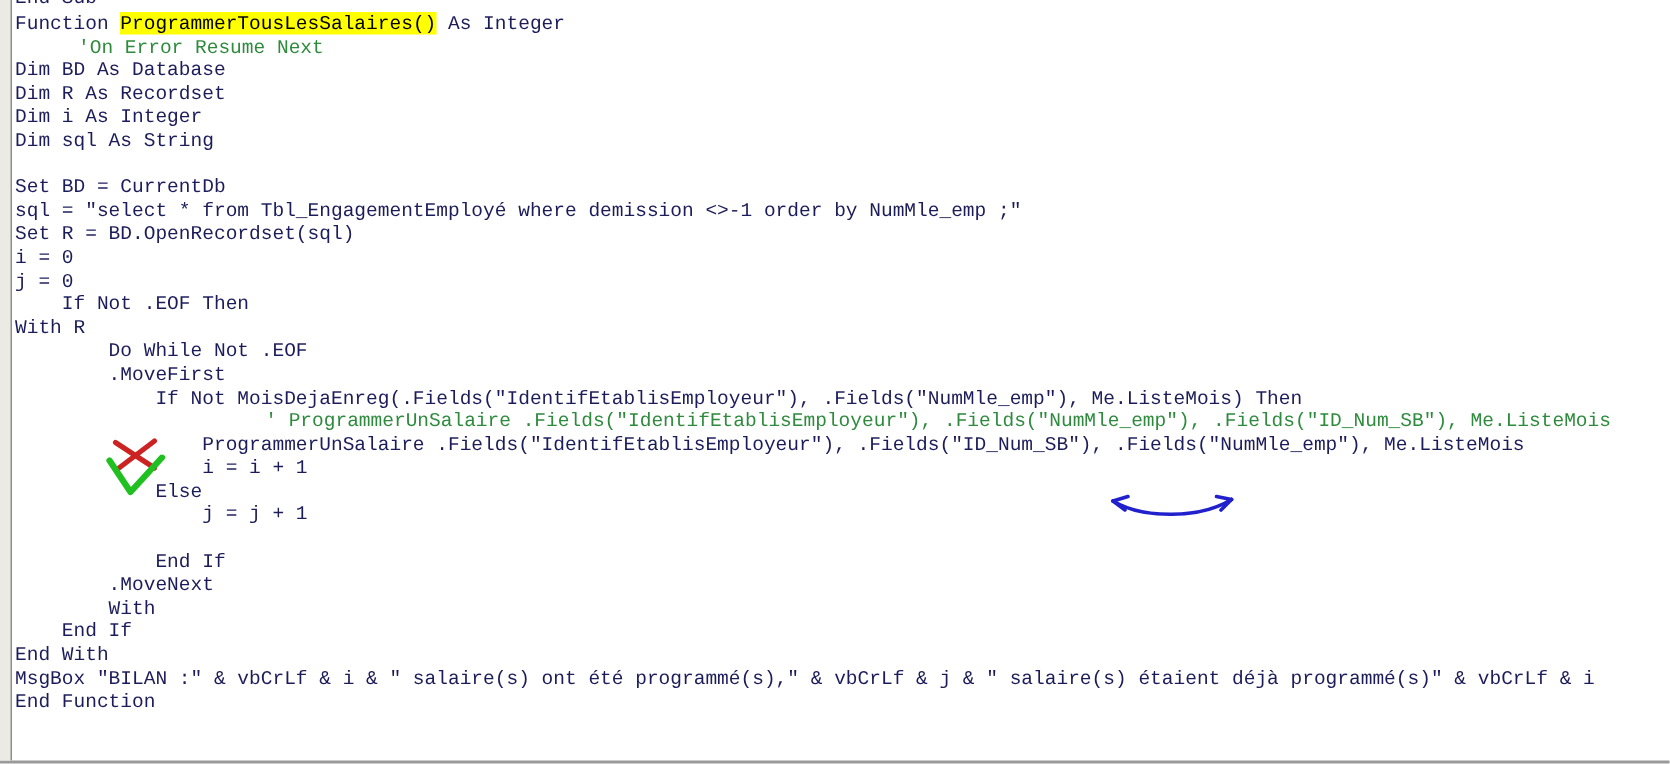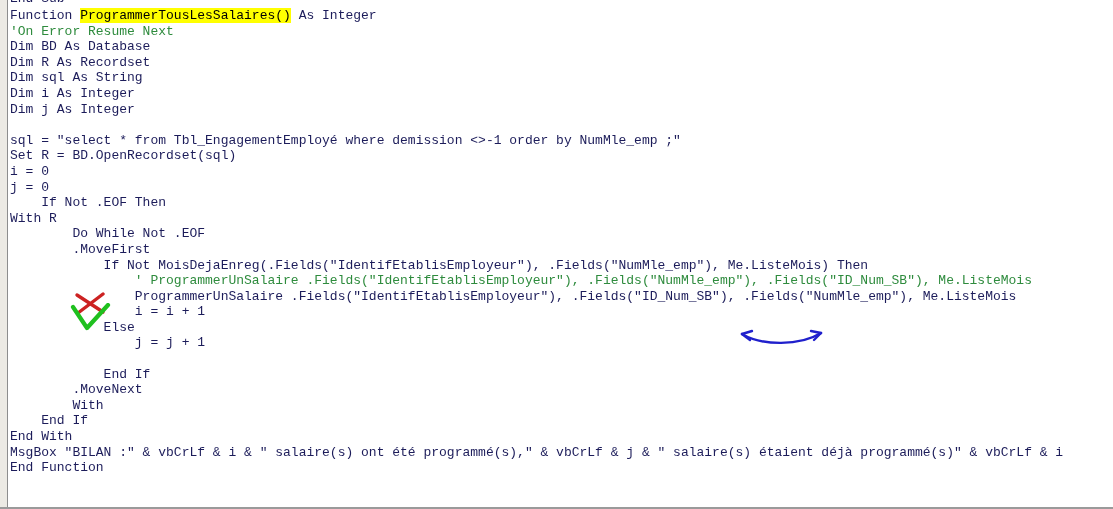--- a/index.html
+++ b/index.html
@@ -47,21 +47,21 @@
 
   .line {
     height: 15.6px;
     line-height: 15.6px;
     font-size: 13px;
     white-space: pre;
     color: #1c1c5a;
     letter-spacing: 0px;
   }
   .tok-plain   { color: #1c1c5a; }
-  .tok-comment { color: #2e8b3d; }
+  .tok-comment { color: #2e8b3d; margin-left: 42px; }
   .tok-hl {
     background: #ffff00;
     color: #000000;
   }
 
   
   .line.clipped {
     height: 8px;
     line-height: 8px;
     overflow: hidden;
@@ -84,24 +84,24 @@
 <div id="editor">
 
   <div class="gutter"></div>
 
   <div class="code-area" id="code-area">
       <div class="line clipped"><span class="tok-plain">End Sub</span></div>
       <div class="line"><span class="tok-plain">Function </span><span class="tok-hl">ProgrammerTousLesSalaires()</span><span class="tok-plain"> As Integer</span></div>
       <div class="line"><span class="tok-comment">'On Error Resume Next</span></div>
       <div class="line"><span class="tok-plain">Dim BD As Database</span></div>
       <div class="line"><span class="tok-plain">Dim R As Recordset</span></div>
+      <div class="line"><span class="tok-plain">Dim i As Integer</span></div>
       <div class="line"><span class="tok-plain">Dim sql As String</span></div>
-      <div class="line"><span class="tok-plain">Dim i As Integer</span></div>
-      <div class="line"><span class="tok-plain">Dim j As Integer</span></div>
       <div class="line"><span class="tok-plain"></span></div>
+      <div class="line"><span class="tok-plain">Set BD = CurrentDb</span></div>
       <div class="line"><span class="tok-plain">sql = "select * from Tbl_EngagementEmployé where demission &lt;&gt;-1 order by NumMle_emp ;"</span></div>
       <div class="line"><span class="tok-plain">Set R = BD.OpenRecordset(sql)</span></div>
       <div class="line"><span class="tok-plain">i = 0</span></div>
       <div class="line"><span class="tok-plain">j = 0</span></div>
       <div class="line"><span class="tok-plain">    If Not .EOF Then</span></div>
       <div class="line"><span class="tok-plain">With R</span></div>
       <div class="line"><span class="tok-plain">        Do While Not .EOF</span></div>
       <div class="line"><span class="tok-plain">        .MoveFirst</span></div>
       <div class="line"><span class="tok-plain">            If Not MoisDejaEnreg(.Fields("IdentifEtablisEmployeur"), .Fields("NumMle_emp"), Me.ListeMois) Then</span></div>
       <div class="line"><span class="tok-comment">                ' ProgrammerUnSalaire .Fields("IdentifEtablisEmployeur"), .Fields("NumMle_emp"), .Fields("ID_Num_SB"), Me.ListeMois</span></div>

